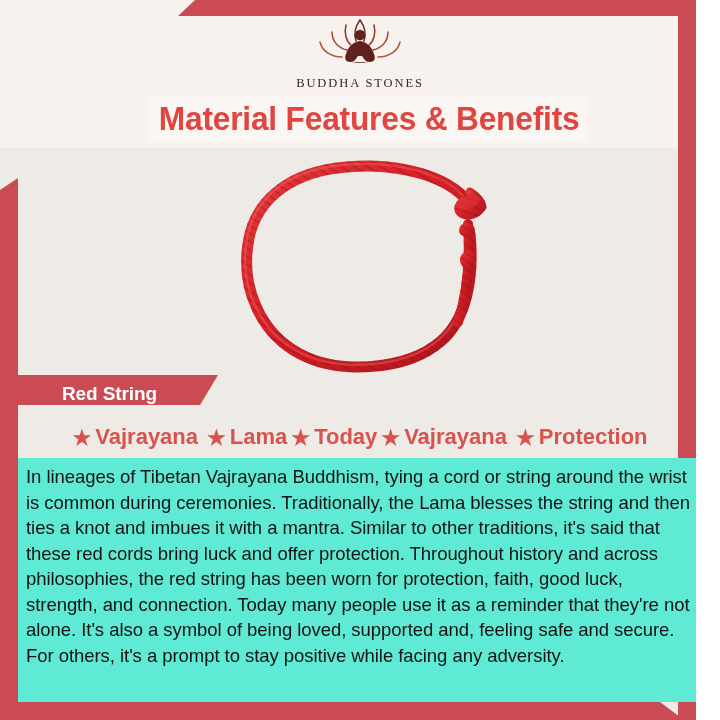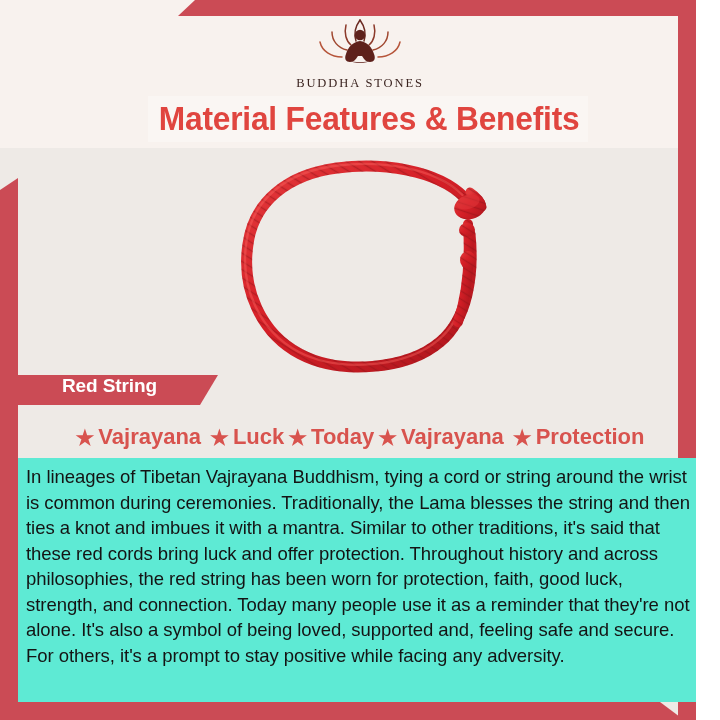--- a/index.html
+++ b/index.html
@@ -116,21 +116,21 @@
   }
 
   
   .tag {
     position: absolute;
     left: 18px; top: 375px;
     width: 200px; height: 30px;
     background: #cb4b55;
     clip-path: polygon(0 0, 200px 0, 182px 30px, 0 30px);
     display: flex;
-    align-items: flex-start;
+    align-items: flex-end;
     z-index: 7;
   }
   .tag-text {
     margin-left: 44px;
     color: #ffffff;
     font-size: 19px;
     font-weight: bold;
     letter-spacing: -0.1px;
     font-family: "Liberation Sans", sans-serif;
   }
@@ -264,21 +264,21 @@
     <span class="tag-text">Red String</span>
   </div>
 
   <div class="benefits">
     <span class="benefit">
       <span class="star">★</span>
         <span>Vajrayana</span>
     </span>
     <span class="benefit tight">
       <span class="star">★</span>
-        <span>Luck</span>
+        <span>Lama</span>
     </span>
     <span class="benefit tight">
       <span class="star">★</span>
         <span>Today</span>
     </span>
     <span class="benefit">
       <span class="star">★</span>
         <span>Vajrayana</span>
     </span>
     <span class="benefit">

